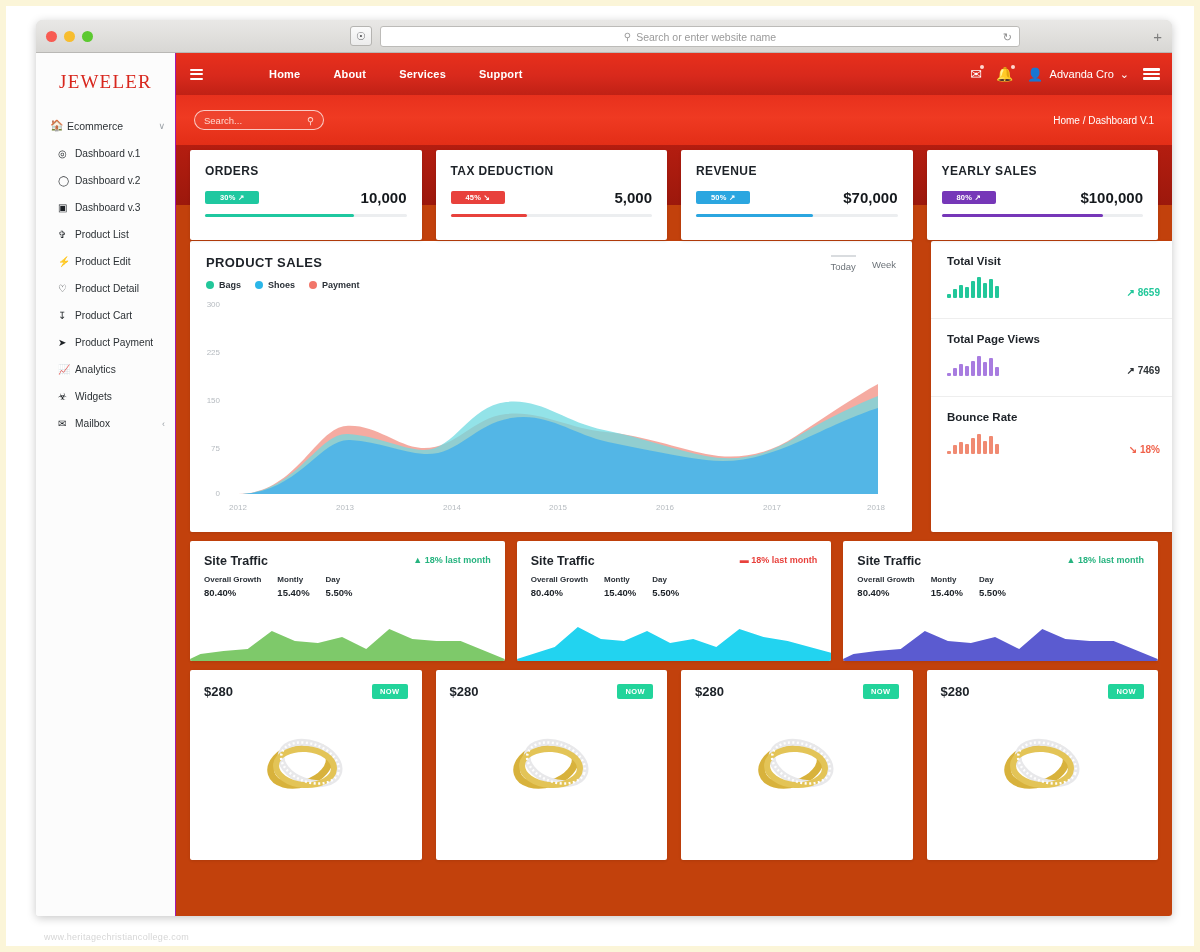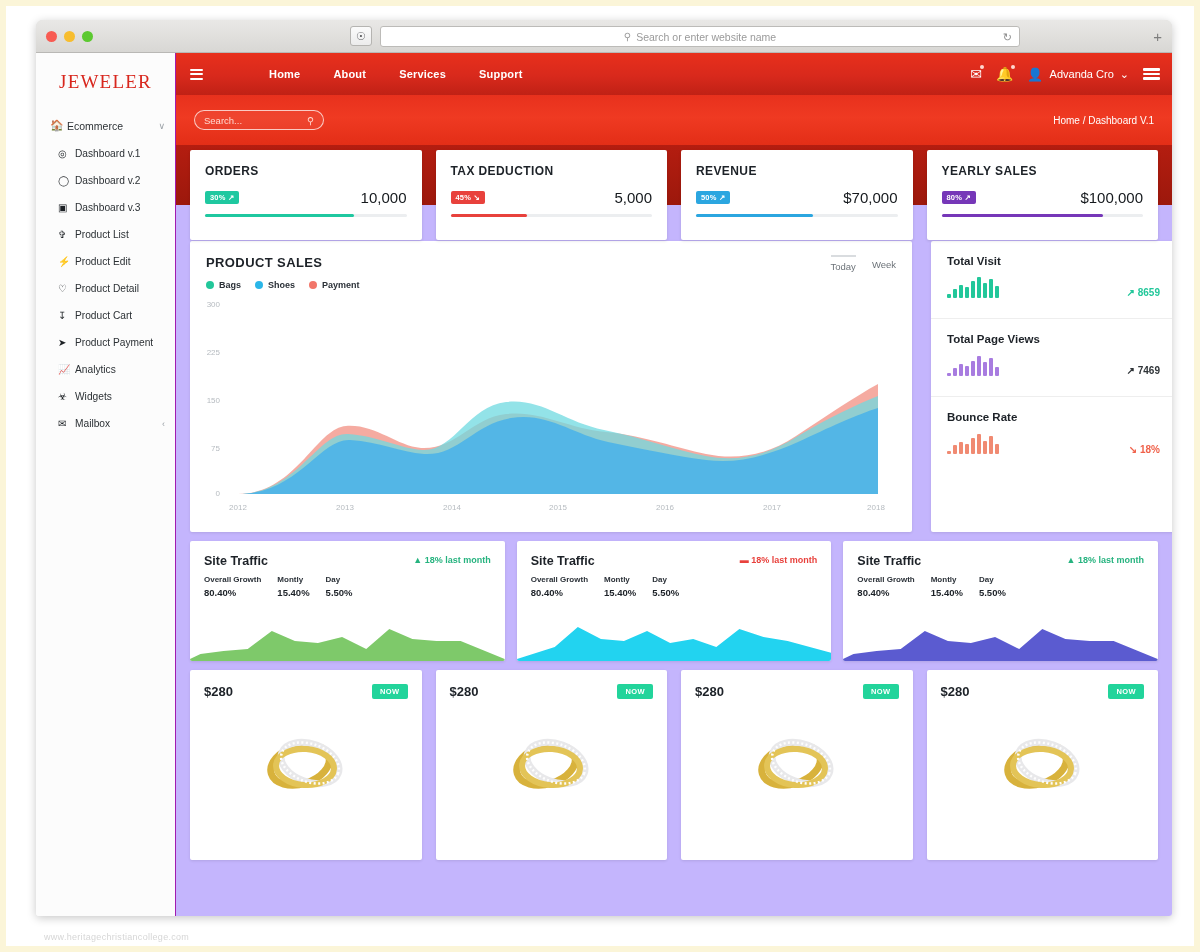--- a/index.html
+++ b/index.html
@@ -84,21 +84,21 @@
   }
   .nav-item .ico {
     width: 17px; flex: 0 0 17px; font-size: 11px;
     color: #1c2024; display: inline-block;
   }
   .nav-item .lbl { flex: 1; }
   .nav-item .chev { font-size: 9px; color: #9aa0a6; }
   .nav-item.sub { padding-left: 22px; font-size: 10.2px; }
   .nav-item.sub .ico { font-size: 10px; }
   
-  .main { flex: 1; position: relative; background: #c4b5fd; overflow: hidden; }
+  .main { flex: 1; position: relative; background: #c2410c; overflow: hidden; }
   .topnav {
     height: 42px;
     background: linear-gradient(180deg,#e8301c 0%, #d8291c 55%, #c02115 100%);
     display: flex; align-items: center; padding: 0 14px;
     position: relative;
   }
   .burger { width: 13px; display:flex; flex-direction: column; gap: 2.5px; margin-right: 66px; }
   .burger span { display: block; height: 2px; background: #fff; border-radius: 1px; }
   .topnav-links { display: flex; gap: 33px; }
   .topnav-links a {
@@ -150,23 +150,23 @@
     padding: 14px 15px 16px;
     height: 90px;
   }
   .kpi-title {
     font-size: 12px; font-weight: bold; color: #1d2228;
     letter-spacing: .4px; margin-bottom: 11px;
   }
   .kpi-mid { display: flex; align-items: center; justify-content: space-between; }
   .kpi-pill {
     font-size: 7.5px; font-weight: bold; color: #fff;
-    padding: 2px 5px; border-radius: 2px; letter-spacing: .2px;
-  }
-  .kpi-val { font-size: 15px; font-weight: normal; color: #15191d; }
+    padding: 2px 15px; border-radius: 2px; letter-spacing: .2px;
+  }
+  .kpi-val { font-size: 15px; font-weight: bold; color: #15191d; }
   .kpi-track {
     margin-top: 8px; height: 3px; background: #eceef0; border-radius: 2px;
   }
   .kpi-fill { height: 3px; border-radius: 2px; }
   
   .mid-row { display: flex; gap: 19px; padding: 1px 14px 0; align-items: stretch; }
   .chart-card {
     flex: 1 1 auto; width: 722px; background: #fff; border-radius: 2px;
     box-shadow: 0 1px 3px rgba(0,0,0,.10); padding: 14px 16px 8px;
     position: relative;

